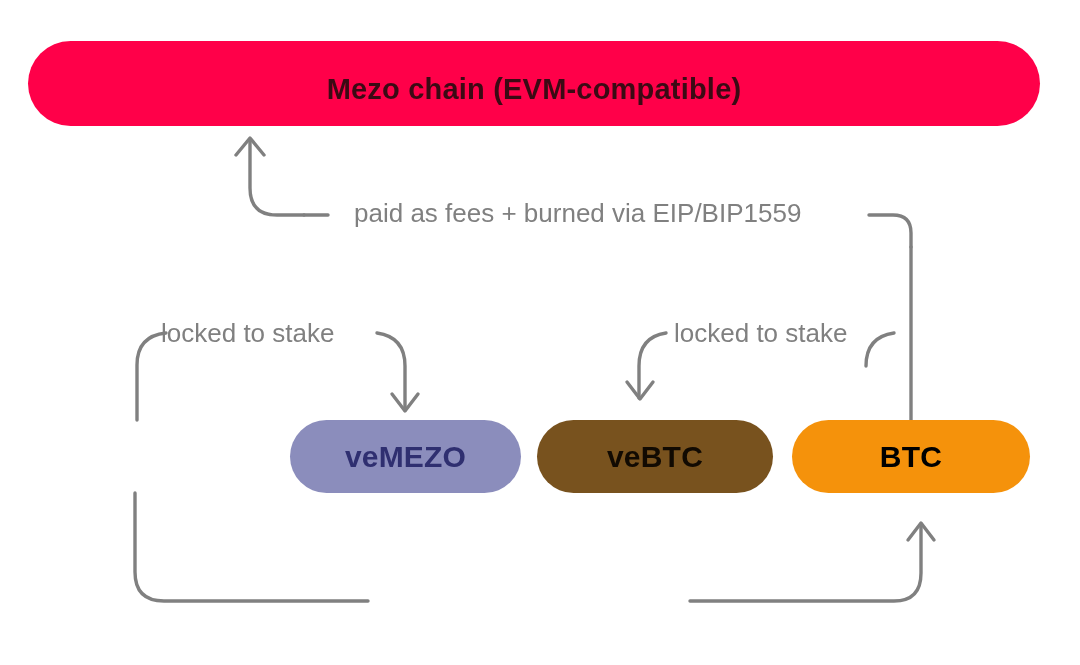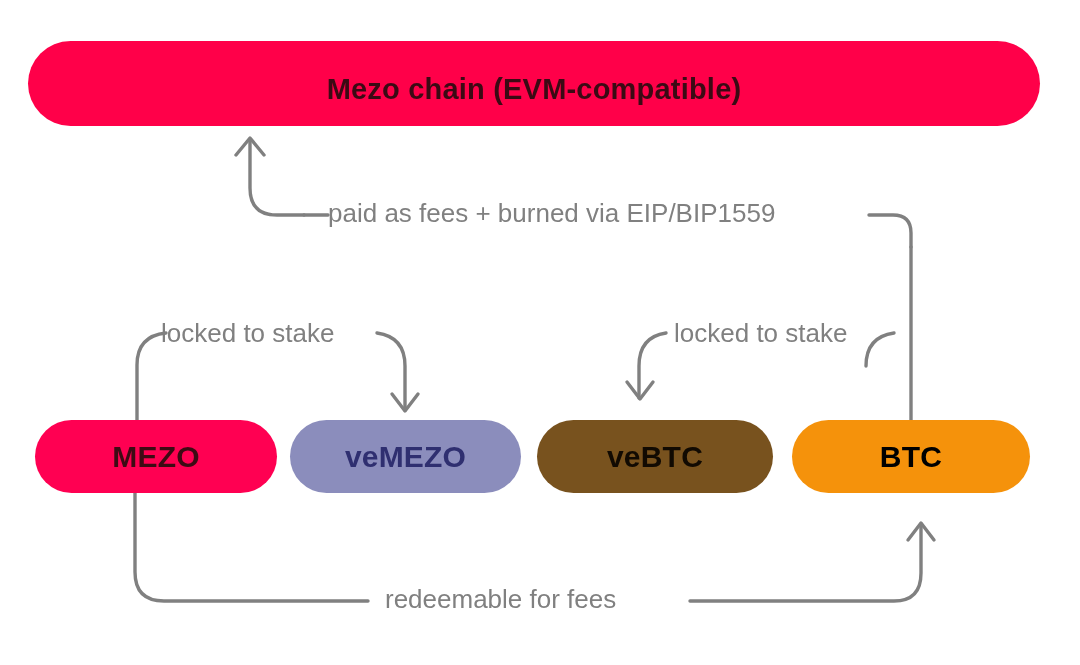--- a/index.html
+++ b/index.html
@@ -123,21 +123,21 @@
 
   
   .edge-label {
     position: absolute;
     color: #808080;
     font-size: 26px;
     white-space: nowrap;
     line-height: 1;
   }
   #label-fees-burn {
-    left: 328px;
+    left: 354px;
     top: 200px;
   }
   #label-locked-left {
     left: 161px;
     top: 320px;
   }
   #label-locked-right {
     left: 674px;
     top: 320px;
   }
@@ -187,25 +187,21 @@
       <path class="conn-head" d="M 908 540 L 921 523 L 934 540"></path>
     </g>
   </svg>
 
   <div class="edge-label" id="label-fees-burn">paid as fees + burned via EIP/BIP1559</div>
 
   <div class="edge-label" id="label-locked-left">locked to stake</div>
 
   <div class="edge-label" id="label-locked-right">locked to stake</div>
 
-  <div class="edge-label" id="label-redeemable">redeemable for fees</div>
-
-  <div class="pill" id="token-mezo">
-    <span class="pill-label">MEZO</span>
-  </div>
+
 
   <div class="pill" id="token-vebtc">
     <span class="pill-label">veBTC</span>
   </div>
 
   <div class="pill" id="token-vemezo">
     <span class="pill-label">veMEZO</span>
   </div>
 
   <div class="pill" id="token-btc">

